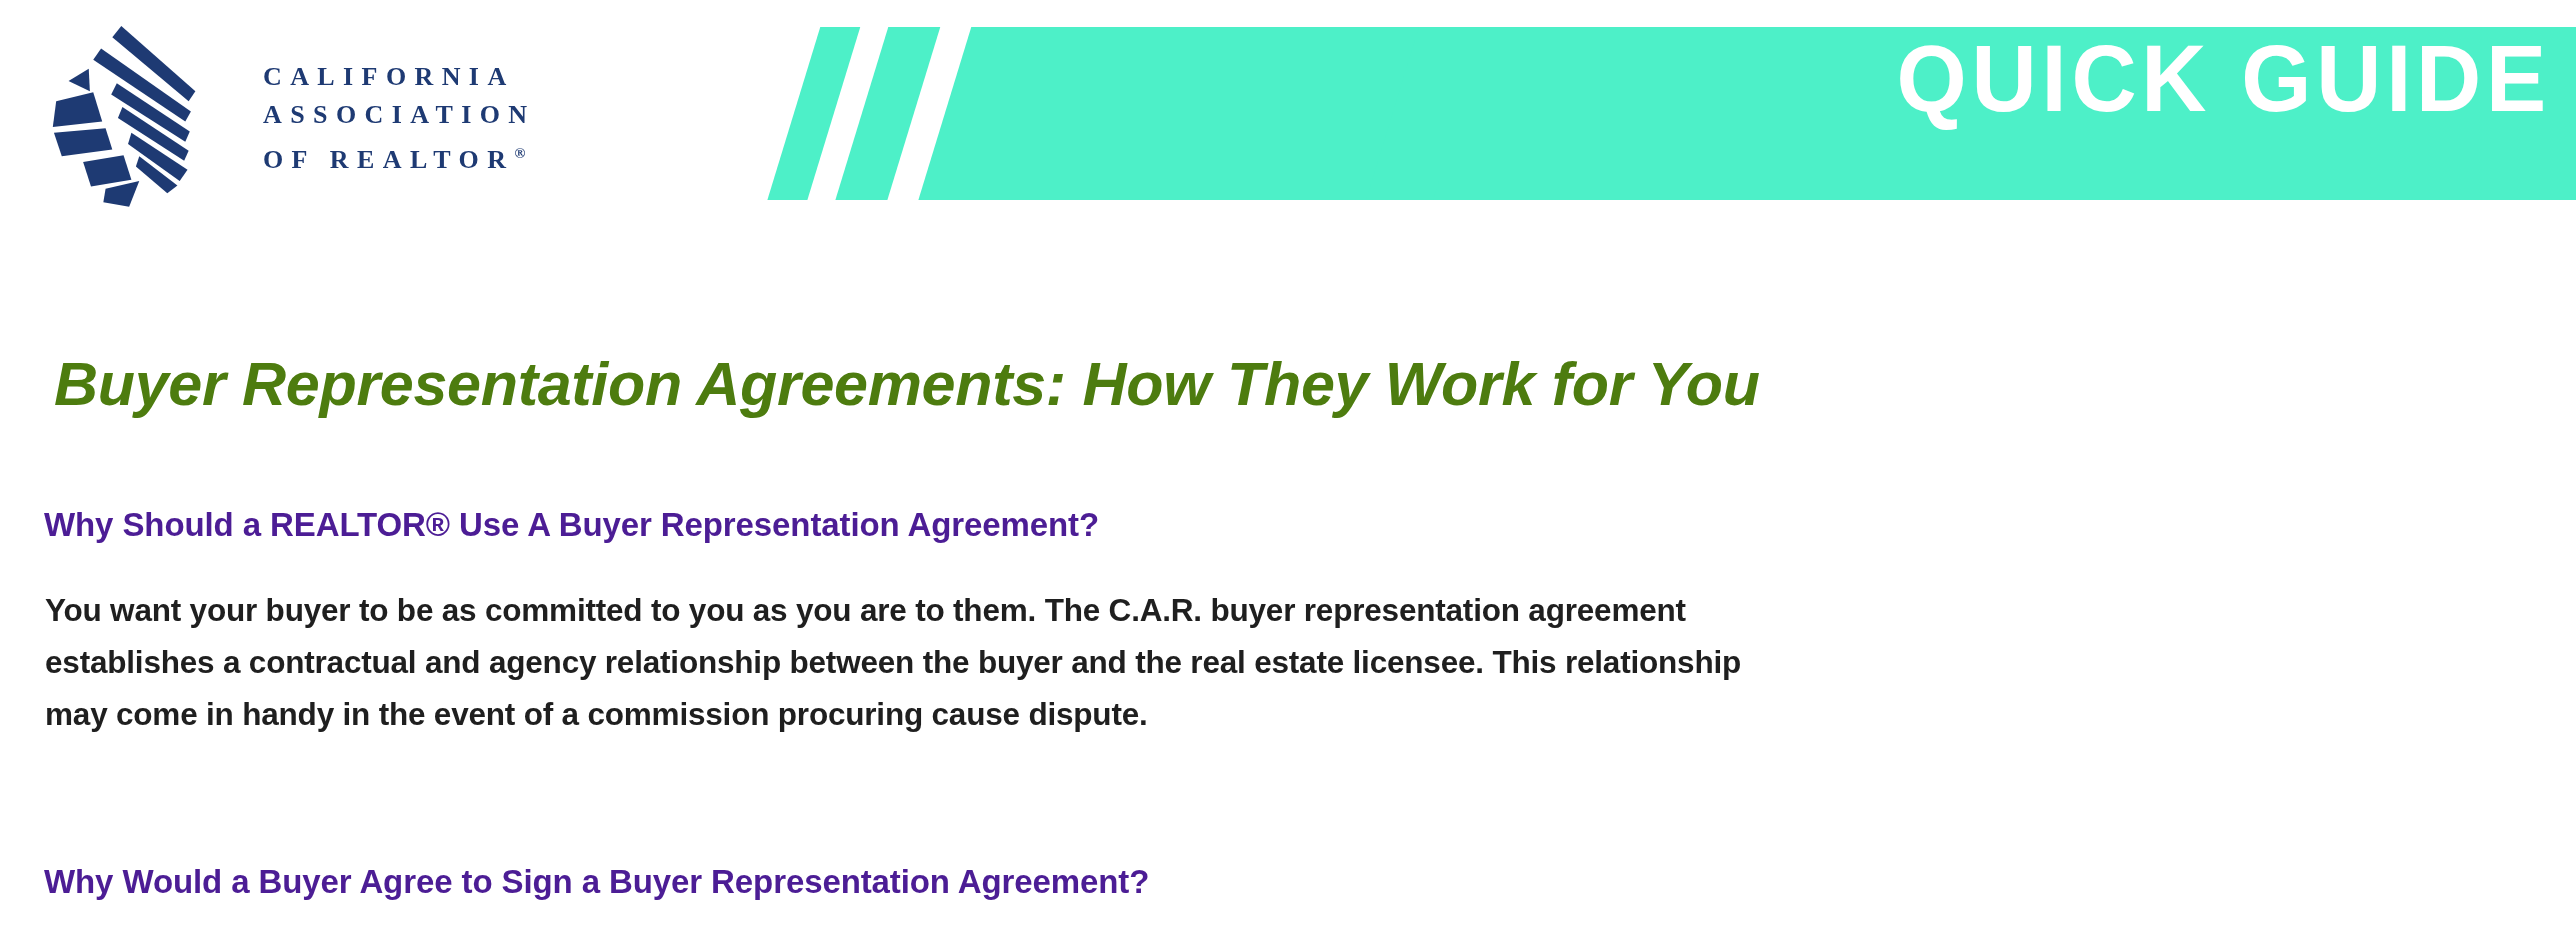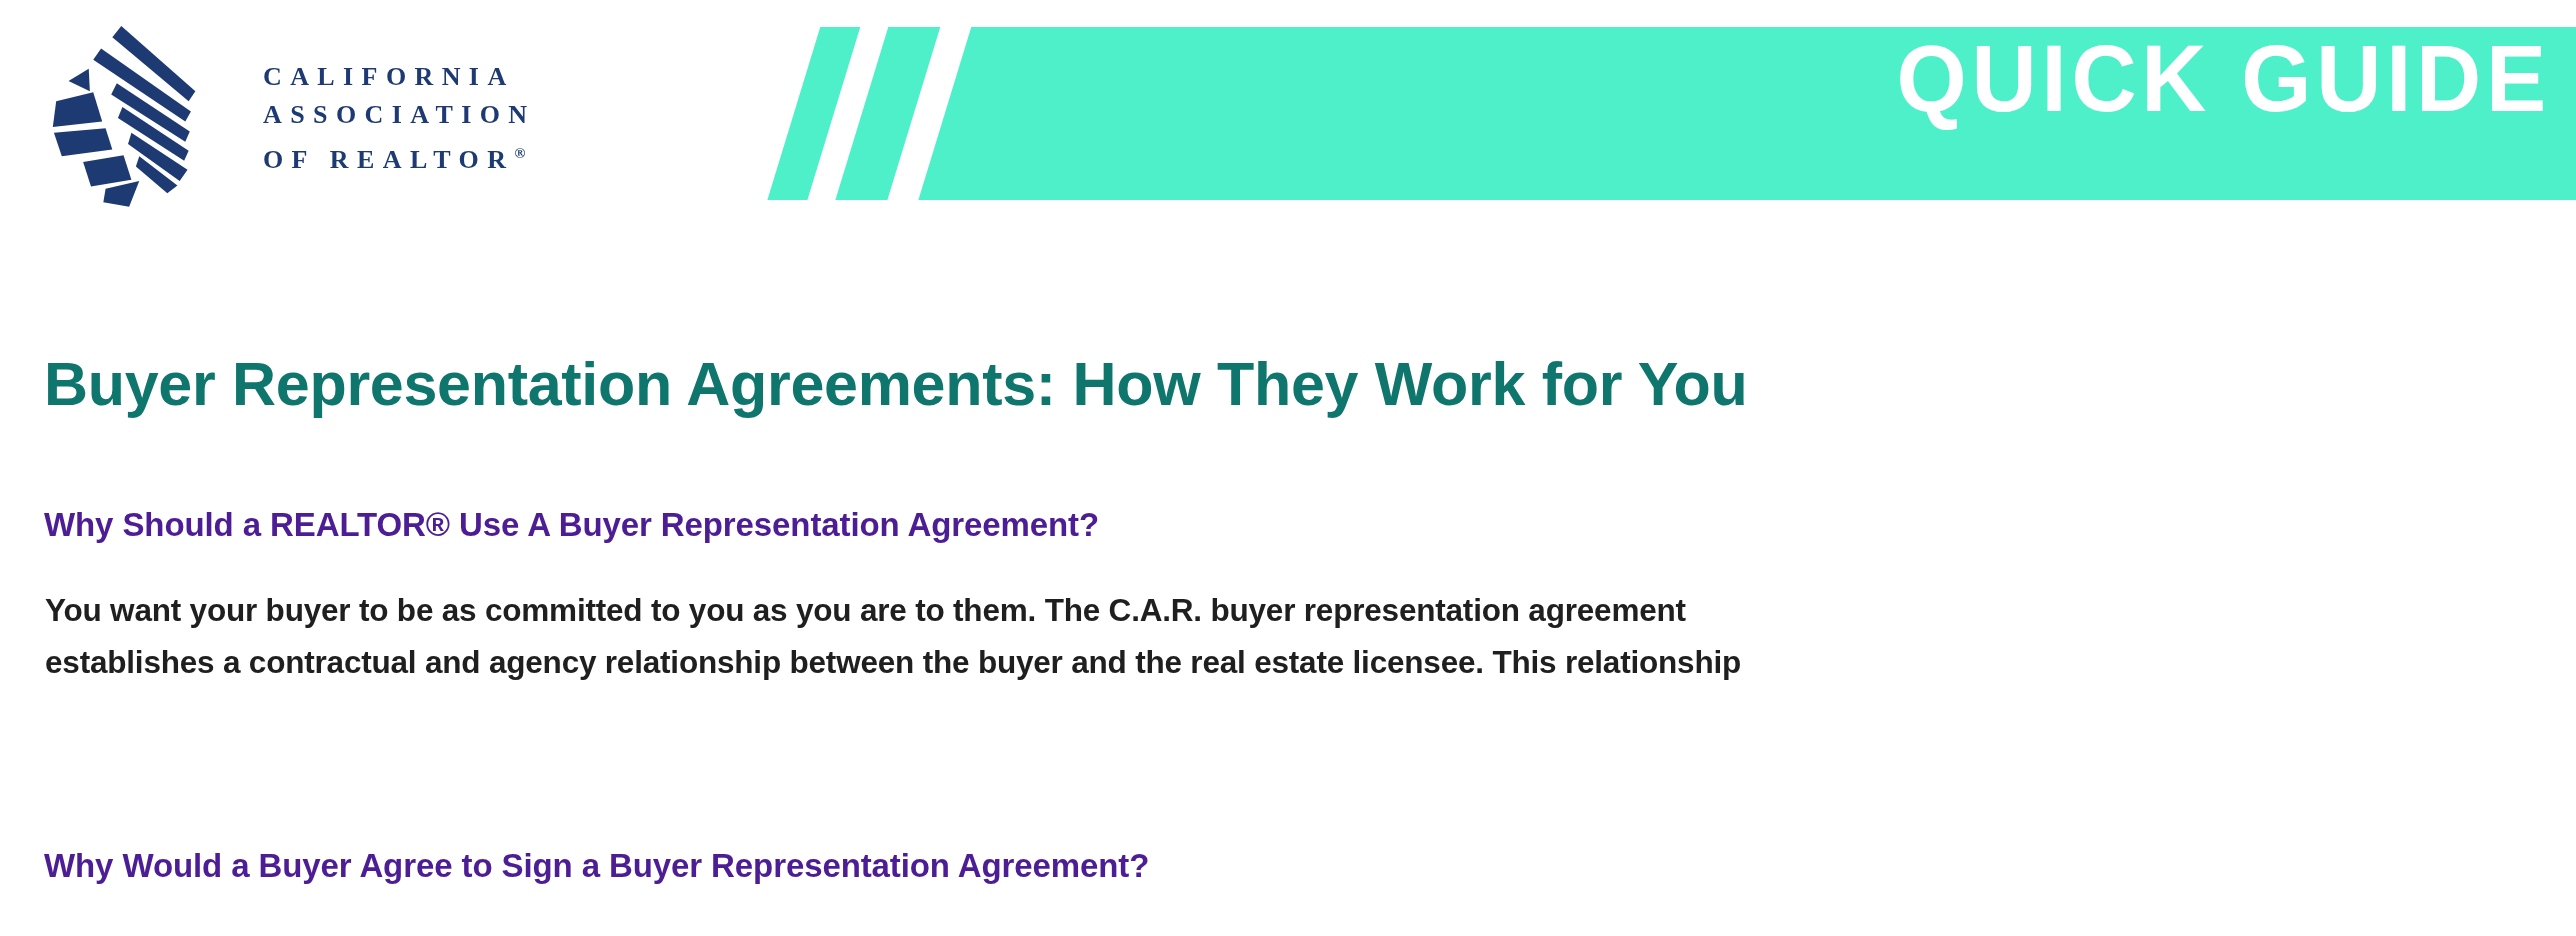--- a/index.html
+++ b/index.html
@@ -122,44 +122,45 @@
   .content {
     position: absolute;
     left: 0;
     top: 225px;
     width: 2576px;
     height: 712px;
   }
 
   .page-title {
     position: absolute;
-    left: 44px;
+    left: 54px;
     top: 85px;
-    color: #0f766e;
+    color: #4d7c0f;
     font-family: "Liberation Sans", sans-serif;
     font-size: 61px;
     font-weight: 700;
     letter-spacing: -0.3px;
     line-height: 66px;
     white-space: nowrap;
+    font-style: italic;
   }
 
   .section-heading {
     position: absolute;
     left: 44px;
     color: #4c1d95;
     font-family: "Liberation Sans", sans-serif;
     font-size: 33px;
     font-weight: 700;
     letter-spacing: -0.1px;
     line-height: 37px;
     white-space: nowrap;
   }
   .heading-1 { top: 254px; }
-  .heading-2 { top: 595px; }
+  .heading-2 { top: 611px; }
 
   .body-paragraph {
     position: absolute;
     left: 45px;
     top: 359px;
     width: 2451px;
     color: #1f1f1f;
     font-family: "Liberation Sans", sans-serif;
     font-size: 31.5px;
     font-weight: 700;
@@ -214,18 +215,19 @@
 
 <div class="content">
 
   <h1 class="page-title">Buyer Representation Agreements:  How They Work for You</h1>
 
   <h2 class="section-heading heading-1">Why Should a REALTOR® Use A Buyer Representation Agreement?</h2>
 
   <div class="body-paragraph">
     <span class="pline">You want your buyer to be as committed to you as you are to them. The C.A.R. buyer representation agreement</span>
     <span class="pline">establishes a contractual and agency relationship between the buyer and the real estate licensee. This relationship</span>
+    <span class="pline">may come in handy in the event of a commission procuring cause dispute.</span>
   </div>
 
   <h2 class="section-heading heading-2">Why Would a Buyer Agree to Sign a Buyer Representation Agreement?</h2>
 
 </div>
 
 
 </body></html>

